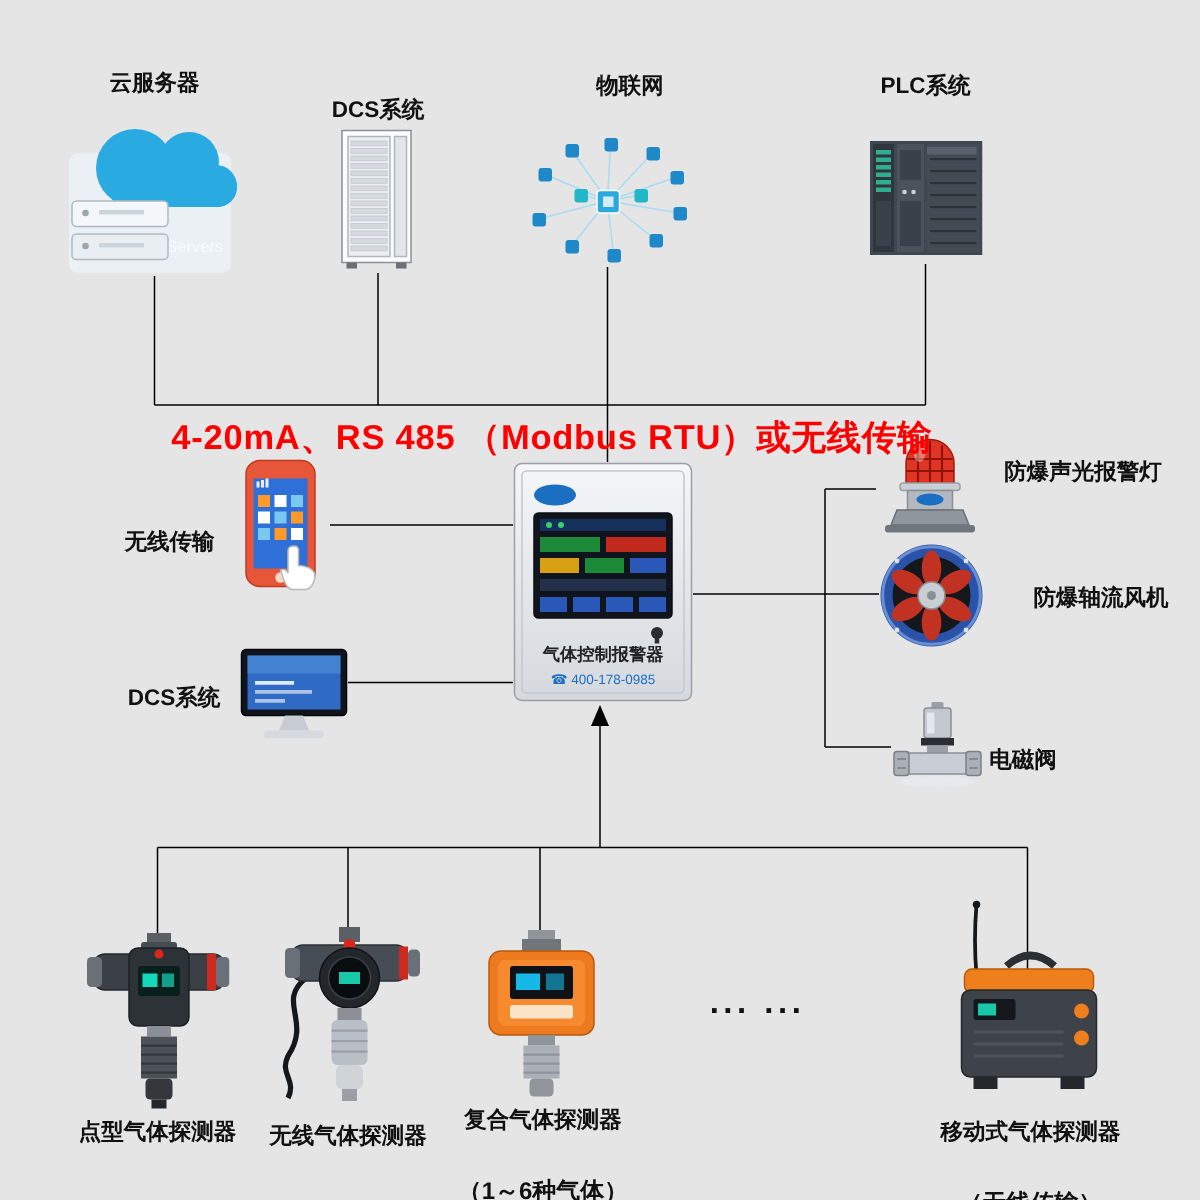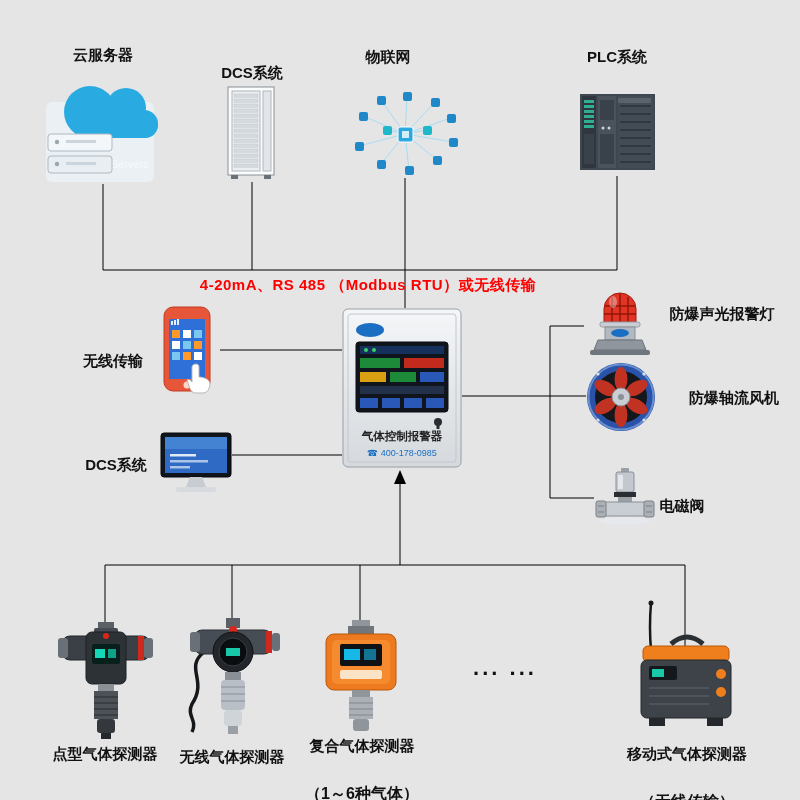--- a/index.html
+++ b/index.html
@@ -3,21 +3,21 @@
 <meta charset="utf-8">
 <style>
   html,body{margin:0;padding:0;background:#fff;}
   .canvas{position:relative;width:800px;height:800px;background:#e5e5e5;overflow:hidden;
           font-family:"Liberation Sans","DejaVu Sans",sans-serif;}
   .lines{position:absolute;left:0;top:0;z-index:1;}
   .icon{position:absolute;z-index:2;}
   .lbl{position:absolute;z-index:3;font-weight:700;font-size:15px;color:#111;
        white-space:nowrap;transform:translateX(-50%);}
   .lbl.sub{font-size:16px;margin-top:28px;}
-  .red{color:#ff0000;font-size:15px;letter-spacing:.5px;}
+  .red{color:#ff0000;font-size:23px;letter-spacing:.5px;}
   .dots{font-size:22px;font-weight:700;letter-spacing:3px;color:#111;}
 </style>
 </head>
 <body>
 
 <div class="canvas">
 
   <svg class="lines" width="800" height="800">
     <g stroke="#000" stroke-width="1" fill="none">
       <path d="M103 184 V270"></path>
@@ -37,21 +37,21 @@
       <path d="M105 565 V624"></path>
       <path d="M232 565 V620"></path>
       <path d="M360 565 V622"></path>
       <path d="M685 565 V646"></path>
     </g>
     <polygon points="400,470 394,484 406,484" fill="#000"></polygon>
   </svg>
 
   <div class="lbl" style="left:103px;top:46px;">云服务器</div>
   <div class="lbl" style="left:252px;top:48px;margin-top:16px;">DCS系统</div>
-  <div class="lbl" style="left:388px;top:48px;">物联网</div>
+  <div class="lbl" style="left:420px;top:48px;">物联网</div>
   <div class="lbl" style="left:617px;top:48px;">PLC系统</div>
 
   <div class="icon" style="left:40px;top:72px;">
     <svg width="125" height="112" viewBox="0 0 125 112">
       <rect x="6" y="30" width="108" height="80" rx="6" fill="#eaf0f4"></rect>
       <g fill="#29abe2">
         <circle cx="50" cy="40" r="26"></circle>
         <circle cx="86" cy="36" r="20"></circle>
         <circle cx="104" cy="52" r="14"></circle>
         <rect x="32" y="40" width="86" height="26" rx="13"></rect>

